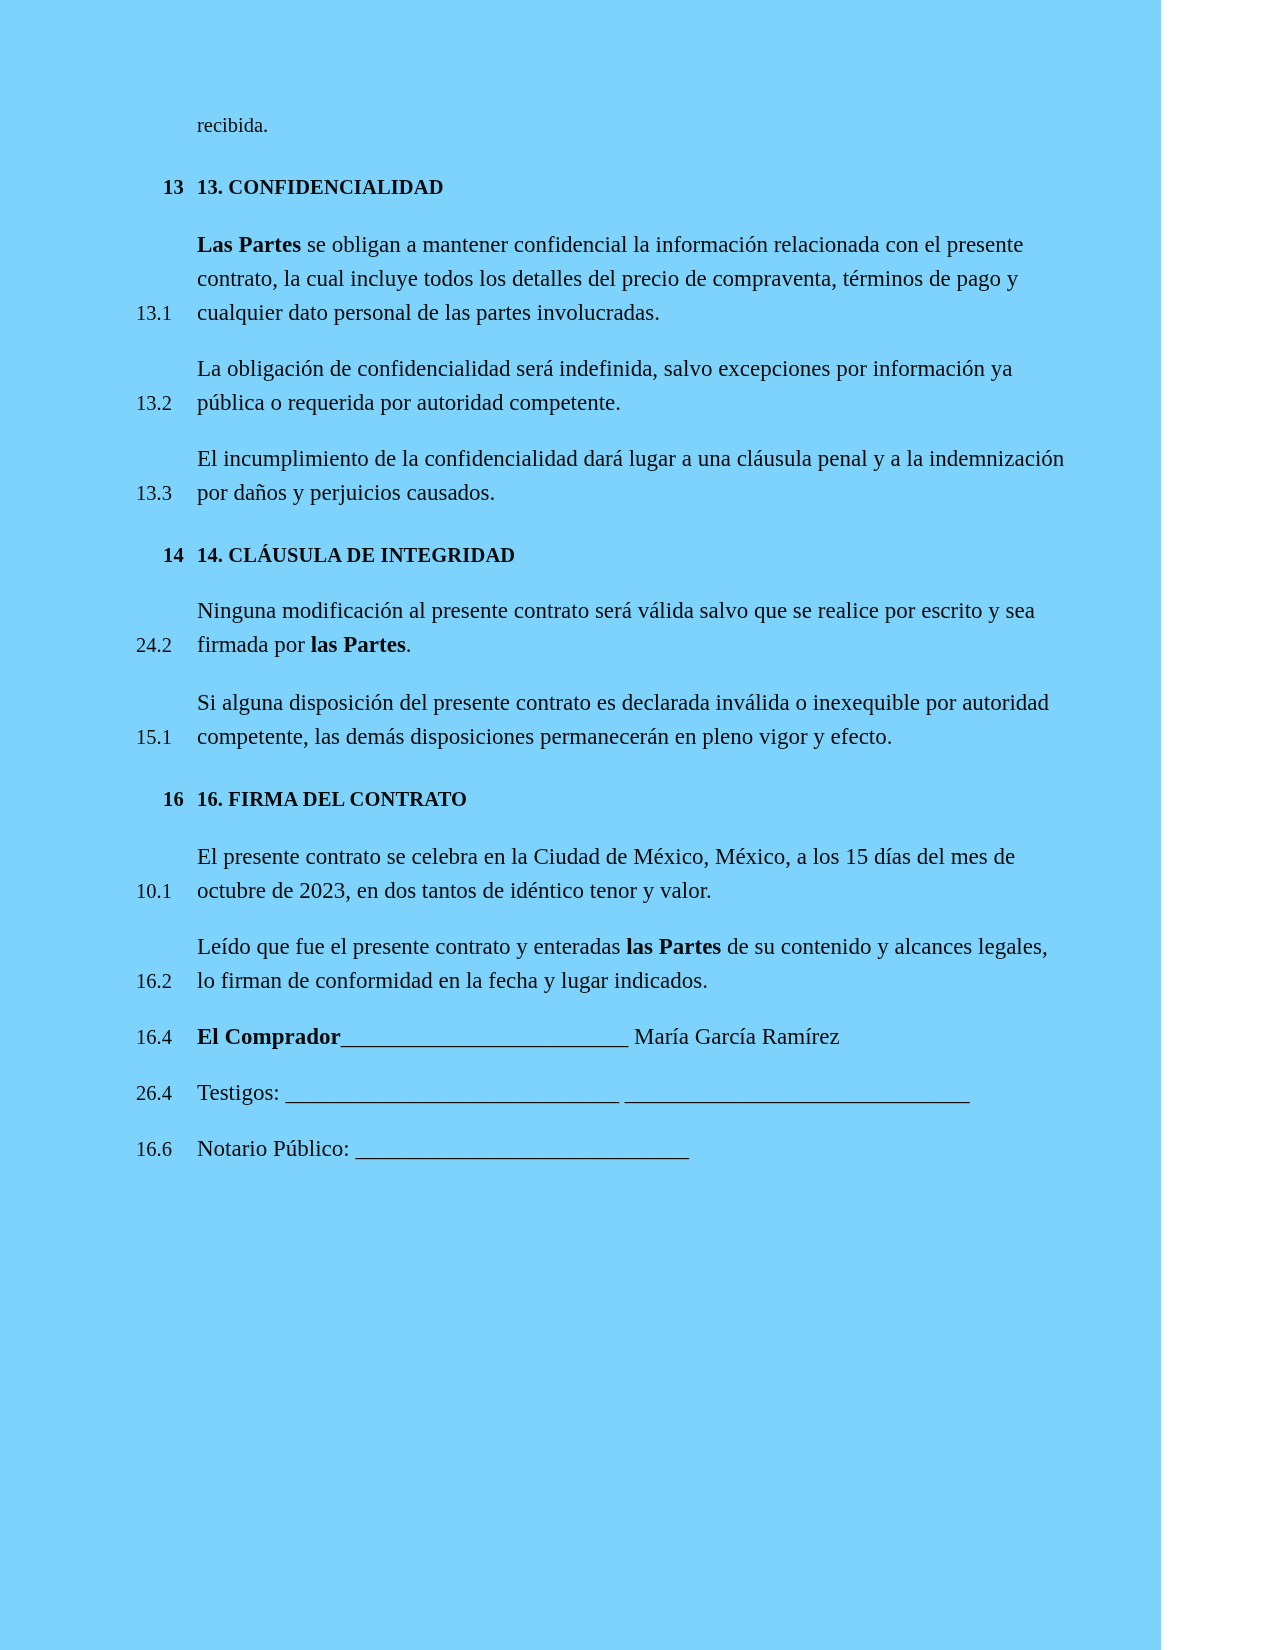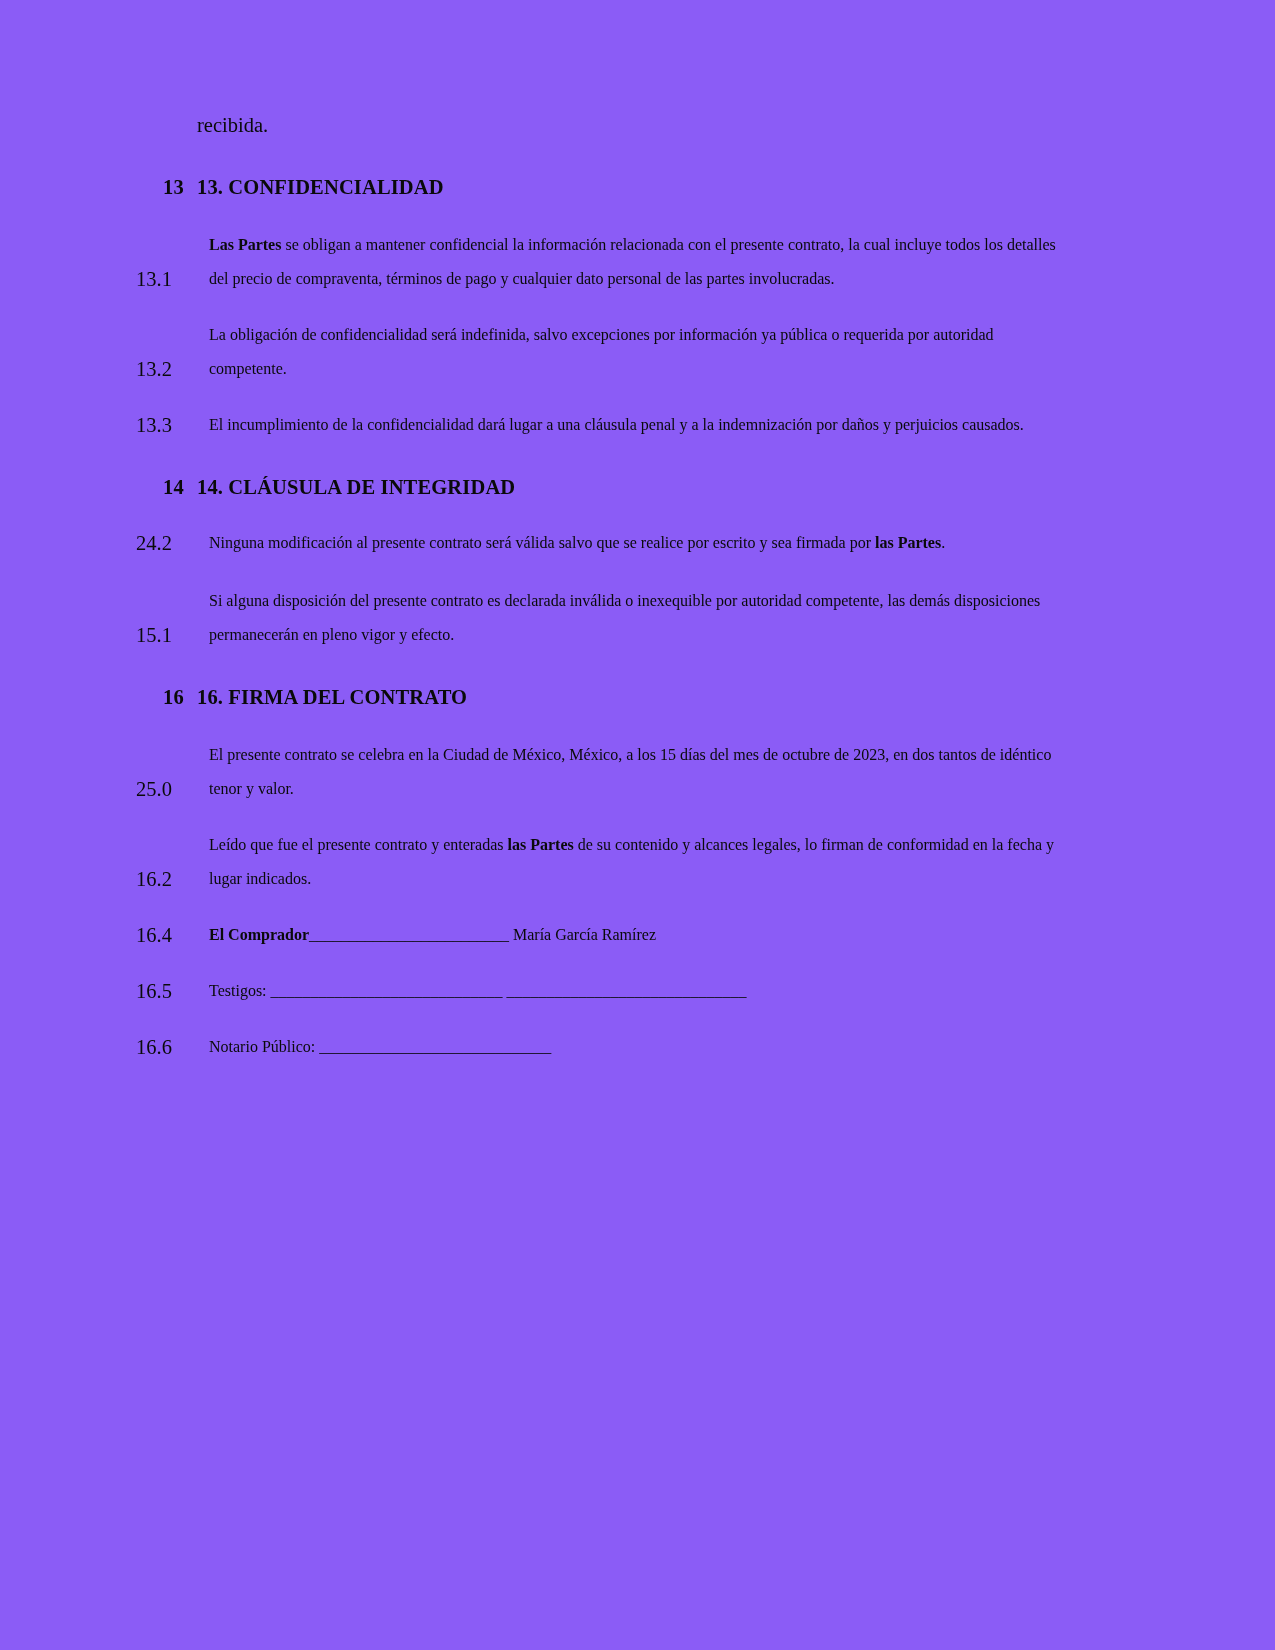--- a/index.html
+++ b/index.html
@@ -12,23 +12,23 @@
     height: 1650px;
     font-family: "Liberation Serif", "DejaVu Serif", serif;
     color: #0a0a0a;
     position: relative;
     overflow: hidden;
   }
 
   .page {
     position: absolute;
     top: 0; left: 0;
-    width: 1275px;
+    width: 1161px;
     height: 1650px;
-    background: #8b5cf6;
+    background: #7dd3fc;
     padding: 0;
     box-sizing: border-box;
   }
 
   .content {
     position: absolute;
     left: 136px;
     top: 100px;
     width: 930px;
   }
@@ -75,25 +75,24 @@
   .clause .num {
     width: 61px;
     flex: 0 0 61px;
     text-align: left;
     font-size: 20.5px;
     line-height: 34px;
     white-space: nowrap;
   }
   .clause .body {
     flex: 1 1 auto;
-    font-size: 16px;
+    font-size: 23px;
     line-height: 34px;
     text-align: left;
     max-width: 869px;
-    margin-left: 12px;
   }
   .clause .body b { font-weight: bold; }
 
   .blank {
     letter-spacing: 0px;
     white-space: pre;
   }
 </style>
 </head>
 <body>
@@ -139,37 +138,37 @@
       <div class="num">15.1</div>
       <div class="body">Si alguna disposición del presente contrato es declarada inválida o inexequible por autoridad competente, las demás disposiciones permanecerán en pleno vigor y efecto.</div>
     </div>
 
     <div class="sec-head">
       <div class="num">16</div>
       <div class="title">16. FIRMA DEL CONTRATO</div>
     </div>
 
     <div class="clause first-after-head">
-      <div class="num">25.0</div>
+      <div class="num">10.1</div>
       <div class="body">El presente contrato se celebra en la Ciudad de México, México, a los 15 días del mes de octubre de 2023, en dos tantos de idéntico tenor y valor.</div>
     </div>
 
     <div class="clause">
       <div class="num">16.2</div>
       <div class="body"><span>Leído que fue el presente contrato y enteradas </span><b>las Partes</b><span> de su contenido y alcances legales, lo firman de conformidad en la fecha y lugar indicados.</span></div>
     </div>
 
 
     <div class="clause">
       <div class="num">16.4</div>
       <div class="body"><b>El Comprador</b><span class="blank">_________________________</span> <span>María García Ramírez</span></div>
     </div>
 
     <div class="clause">
-      <div class="num">16.5</div>
+      <div class="num">26.4</div>
       <div class="body"><span>Testigos:</span> <span class="blank">_____________________________</span> <span class="blank">______________________________</span></div>
     </div>
 
     <div class="clause">
       <div class="num">16.6</div>
       <div class="body"><span>Notario Público:</span> <span class="blank">_____________________________</span></div>
     </div>
 
   </div>
 </div>

